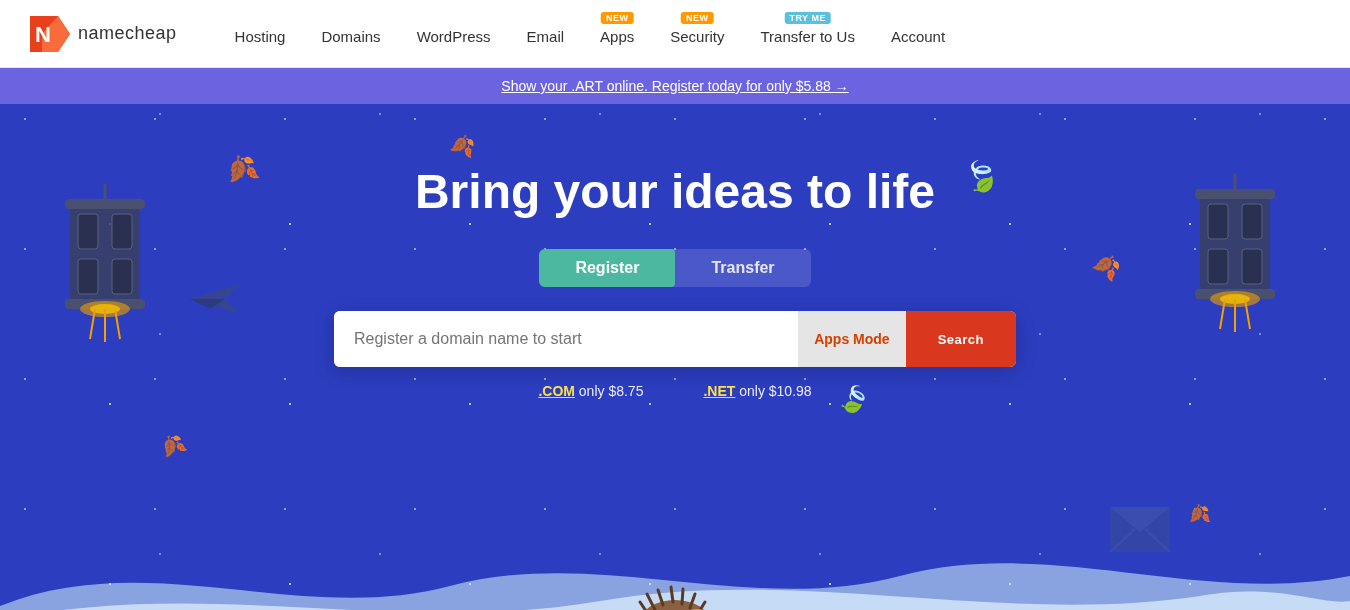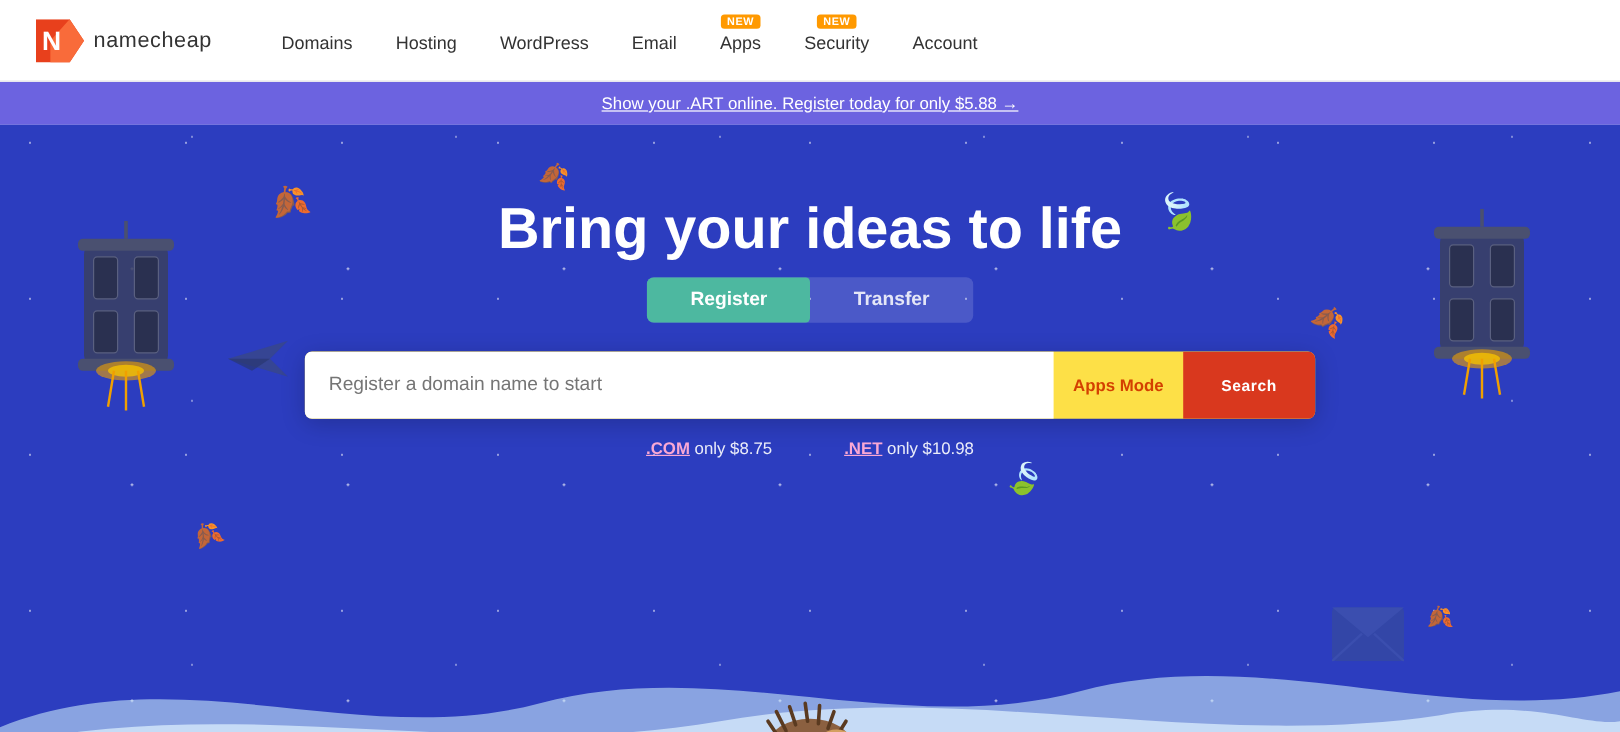--- a/index.html
+++ b/index.html
@@ -101,21 +101,21 @@
         radial-gradient(circle, rgba(255,255,255,0.4) 1px, transparent 1px);
       background-size: 180px 180px, 130px 130px, 220px 220px;
       background-position: 20px 30px, 90px 80px, 50px 120px;
     }
 
     .hero-title {
       color: #fff;
       font-size: 48px;
       font-weight: 700;
       text-align: center;
-      margin-bottom: 12px;
+      margin-bottom: 30px;
       position: relative;
       z-index: 2;
     }
 
     
     .hero-tabs {
       display: flex;
       background: rgba(255,255,255,0.15);
       border-radius: 6px;
       margin-bottom: 24px;
@@ -137,24 +137,24 @@
       color: #fff;
       border-radius: 4px;
     }
     .hero-tab:not(.active) {
       color: rgba(255,255,255,0.85);
     }
 
     
     .search-bar {
       display: flex;
-      background: #fde047;
+      background: #e5e5e5;
       border-radius: 6px;
       overflow: hidden;
-      width: 842px;
+      width: 682px;
       height: 56px;
       position: relative;
       z-index: 2;
       box-shadow: 0 4px 20px rgba(0,0,0,0.2);
     }
     .search-input {
       flex: 1;
       border: none;
       outline: none;
       font-size: 16px;
@@ -188,21 +188,21 @@
       gap: 60px;
       margin-top: 16px;
       position: relative;
       z-index: 2;
     }
     .price-hint {
       color: rgba(255,255,255,0.9);
       font-size: 14px;
     }
     .price-hint a, .price-hint span.tld {
-      color: #f9a8d4;
+      color: #fde047;
       text-decoration: underline;
       font-weight: 600;
     }
 
     
     .hero-wave {
       position: absolute;
       bottom: 0;
       left: 0;
       width: 100%;
@@ -262,38 +262,42 @@
   <a class="logo-area" href="#">
     <svg class="logo-icon" viewBox="0 0 40 36" xmlns="http://www.w3.org/2000/svg">
       <polygon points="0,36 0,0 28,0 40,18 28,36" fill="#e8401c"></polygon>
       <polygon points="12,36 12,18 28,0 40,18 28,36" fill="#f96b3a"></polygon>
       <text x="5" y="26" font-size="22" font-weight="900" fill="white" font-family="Arial">N</text>
     </svg>
     <span class="logo-text">namecheap</span>
   </a>
   <div class="nav-items">
     <div class="nav-item">
+      <span class="nav-item-label">Hosting</span>
+    </div>
+    <div class="nav-item">
       <span class="nav-item-label">Domains</span>
-    </div>
-    <div class="nav-item">
-      <span class="nav-item-label">Hosting</span>
     </div>
     <div class="nav-item">
       <span class="nav-item-label">WordPress</span>
     </div>
     <div class="nav-item">
       <span class="nav-item-label">Email</span>
     </div>
     <div class="nav-item">
       <span class="nav-badge">NEW</span>
       <span class="nav-item-label">Apps</span>
     </div>
     <div class="nav-item">
       <span class="nav-badge">NEW</span>
       <span class="nav-item-label">Security</span>
+    </div>
+    <div class="nav-item">
+      <span class="nav-badge tryme">TRY ME</span>
+      <span class="nav-item-label">Transfer to Us</span>
     </div>
     <div class="nav-item">
       <span class="nav-item-label">Account</span>
     </div>
   </div>
 </nav>
 
 <div class="promo-banner">
   <a href="#">Show your .ART online. Register today for only $5.88 →</a>
 </div>

